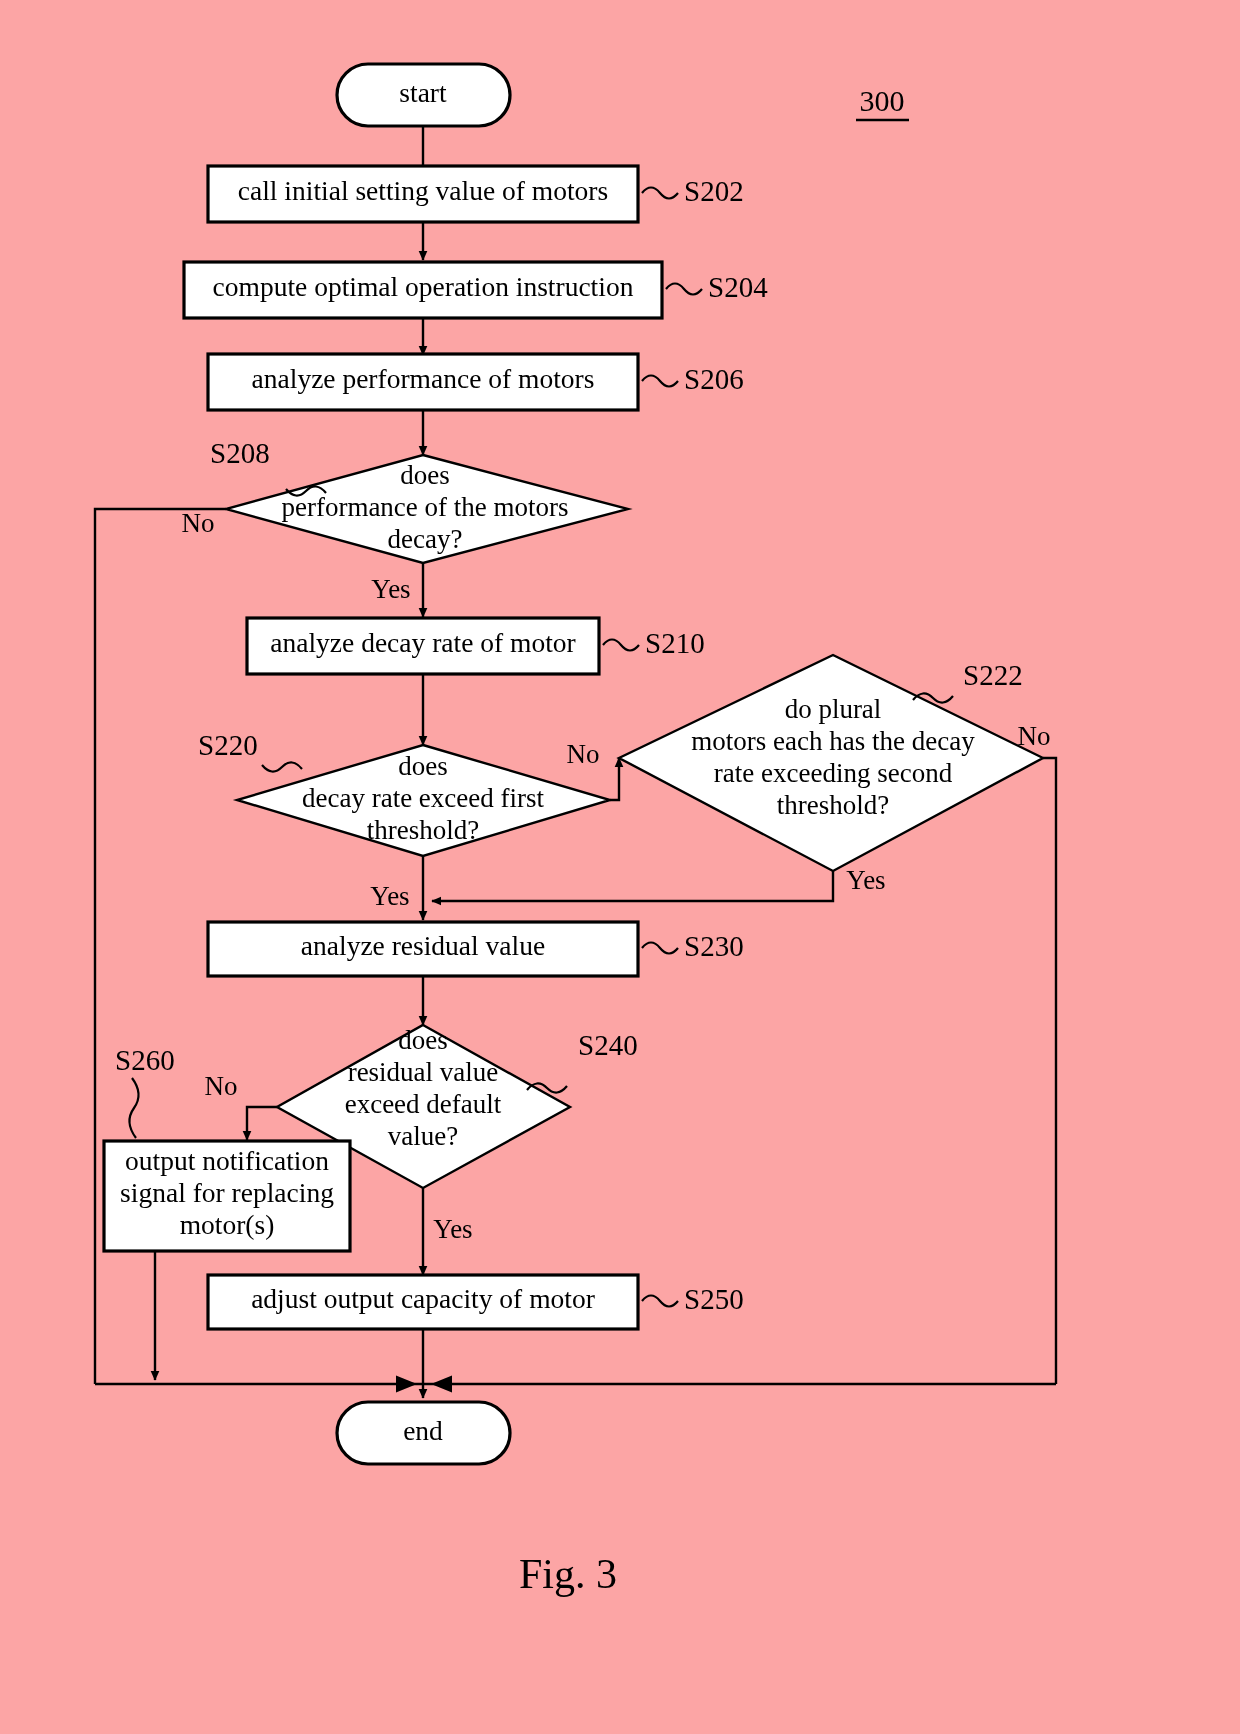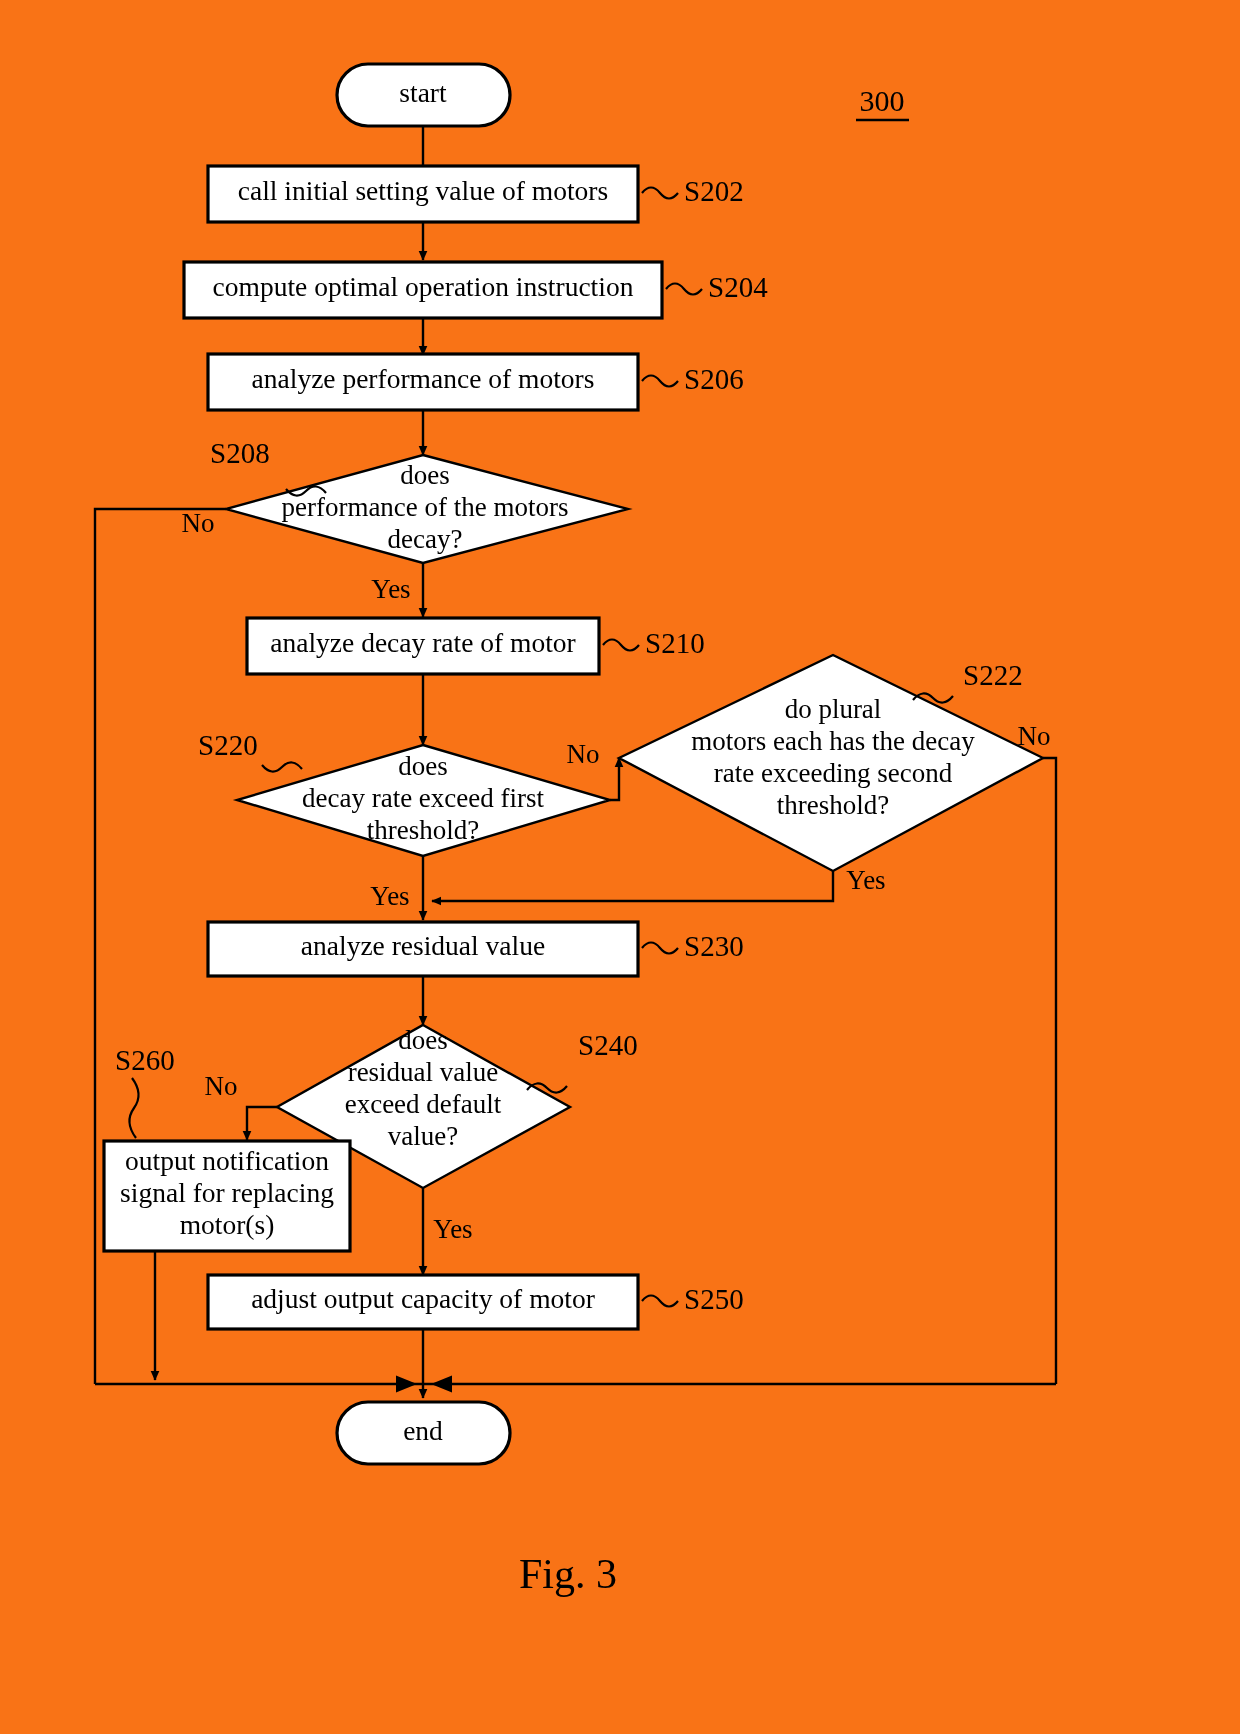--- a/index.html
+++ b/index.html
@@ -4,21 +4,21 @@
 <style>
   html, body {
     margin: 0;
     padding: 0;
     background: #ffffff;
   }
   #page {
     position: relative;
     width: 1240px;
     height: 1734px;
-    background: #f97316;
+    background: #fca5a5;
     font-family: "Liberation Serif", "DejaVu Serif", serif;
     overflow: hidden;
   }
   svg.flow {
     position: absolute;
     top: 0; left: 0;
     width: 1240px;
     height: 1734px;
   }
   .shape-stroke {

